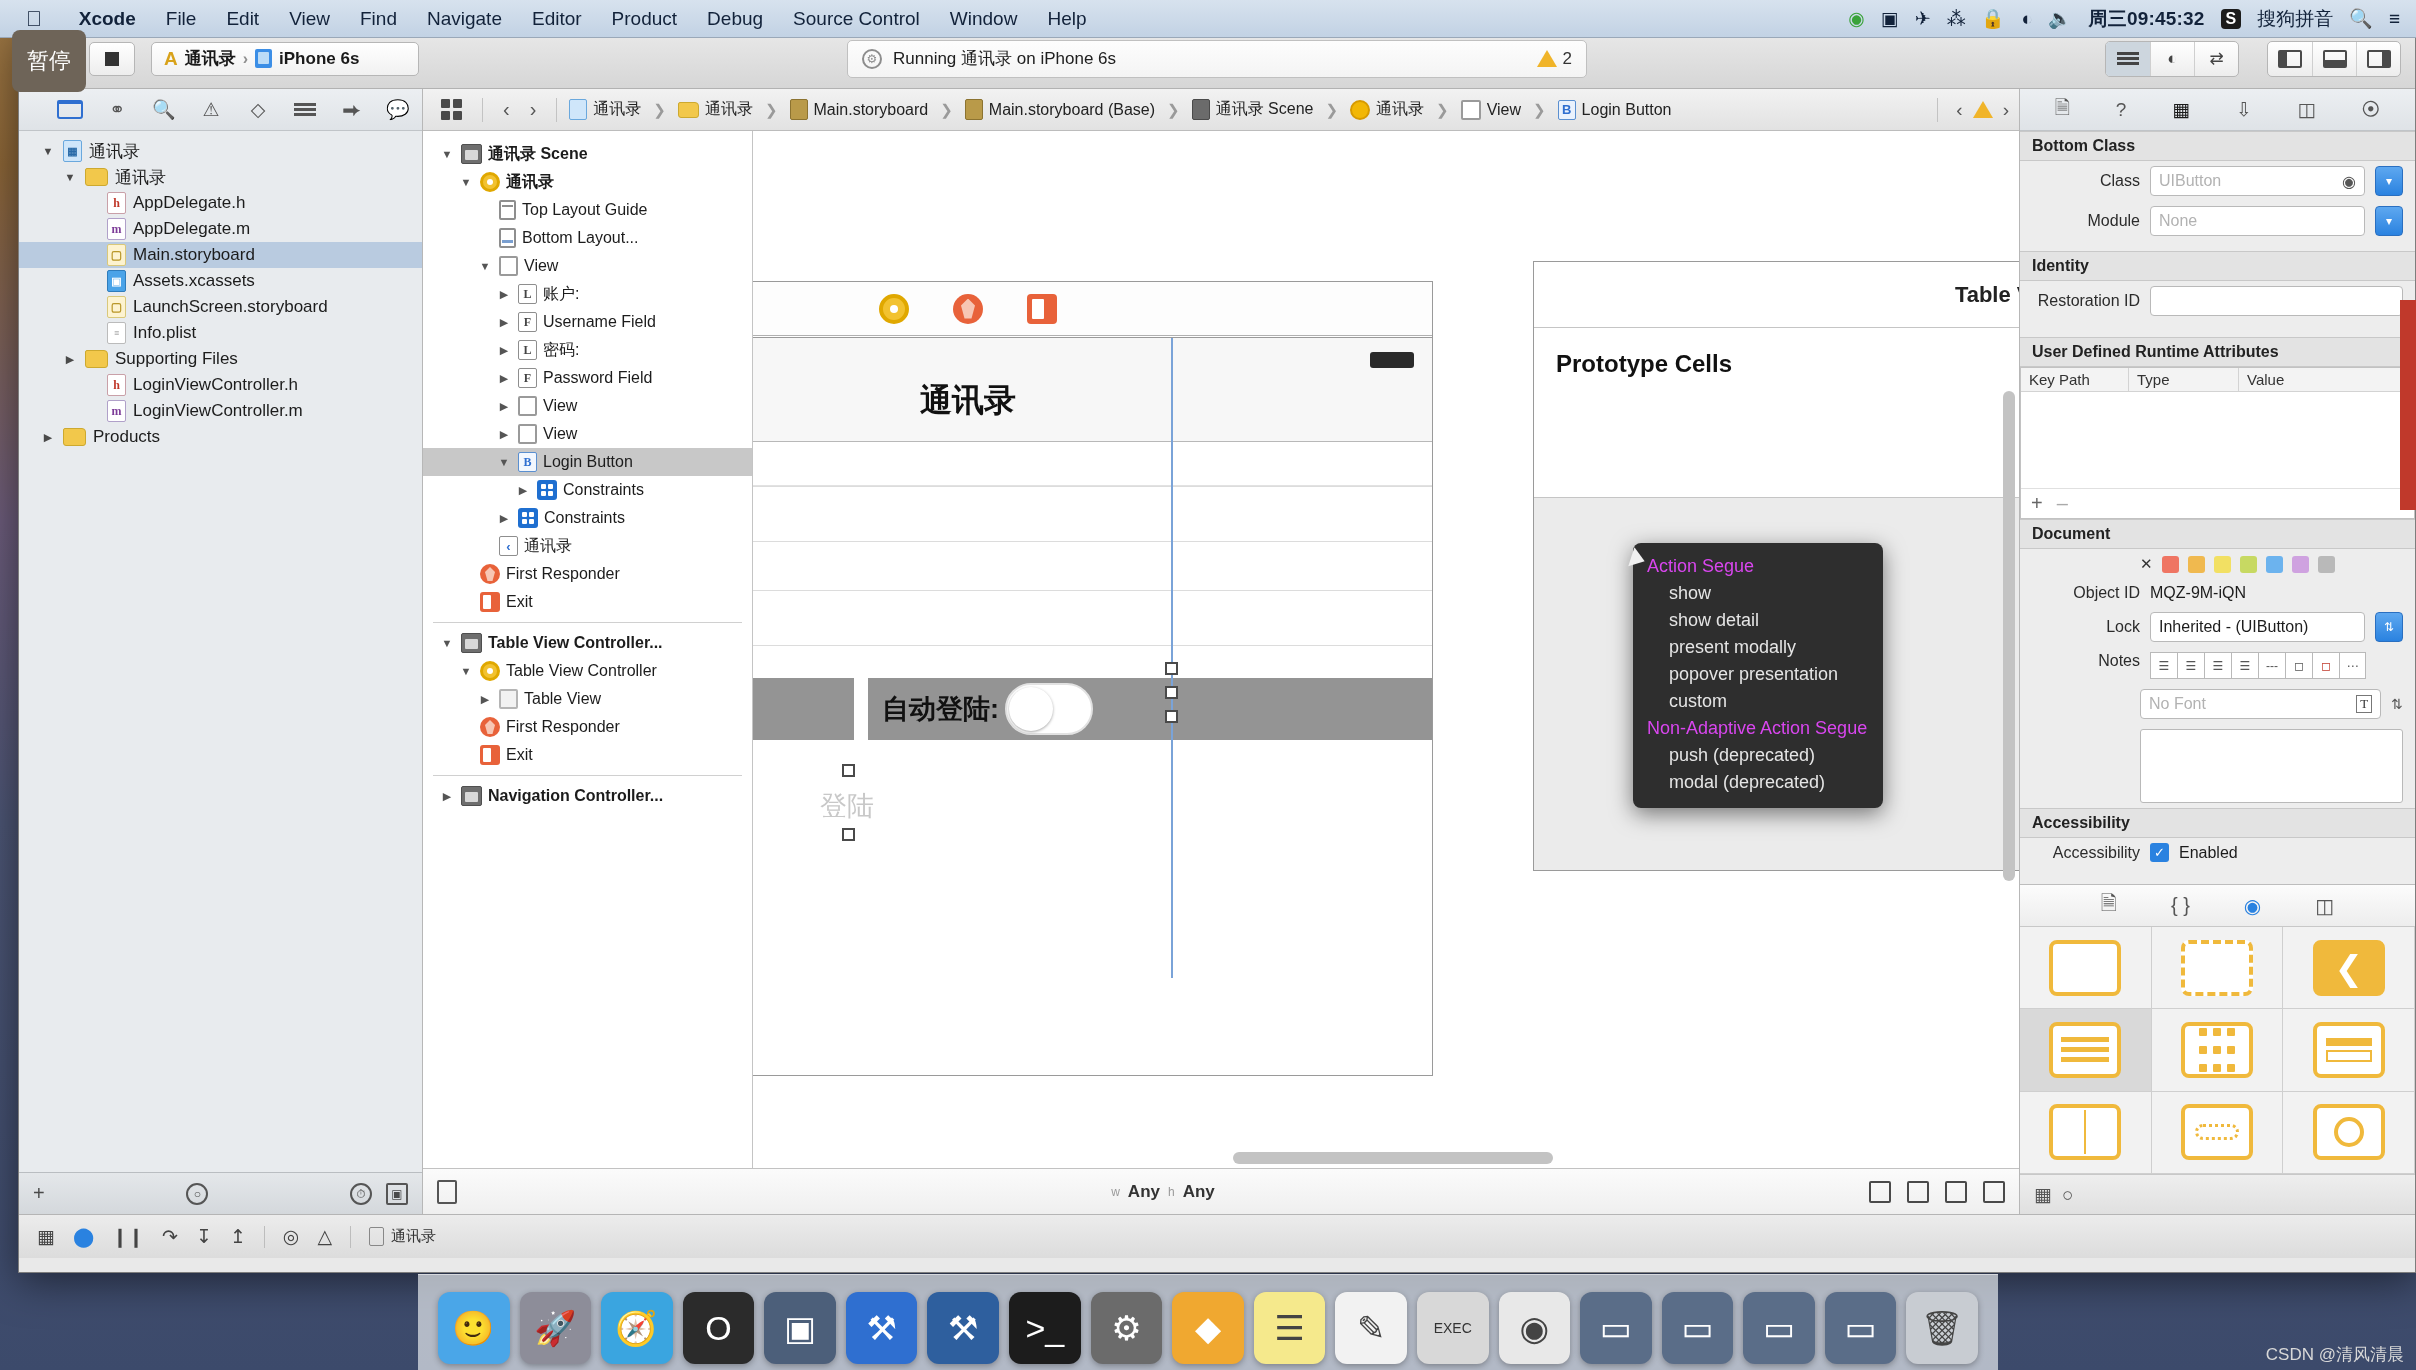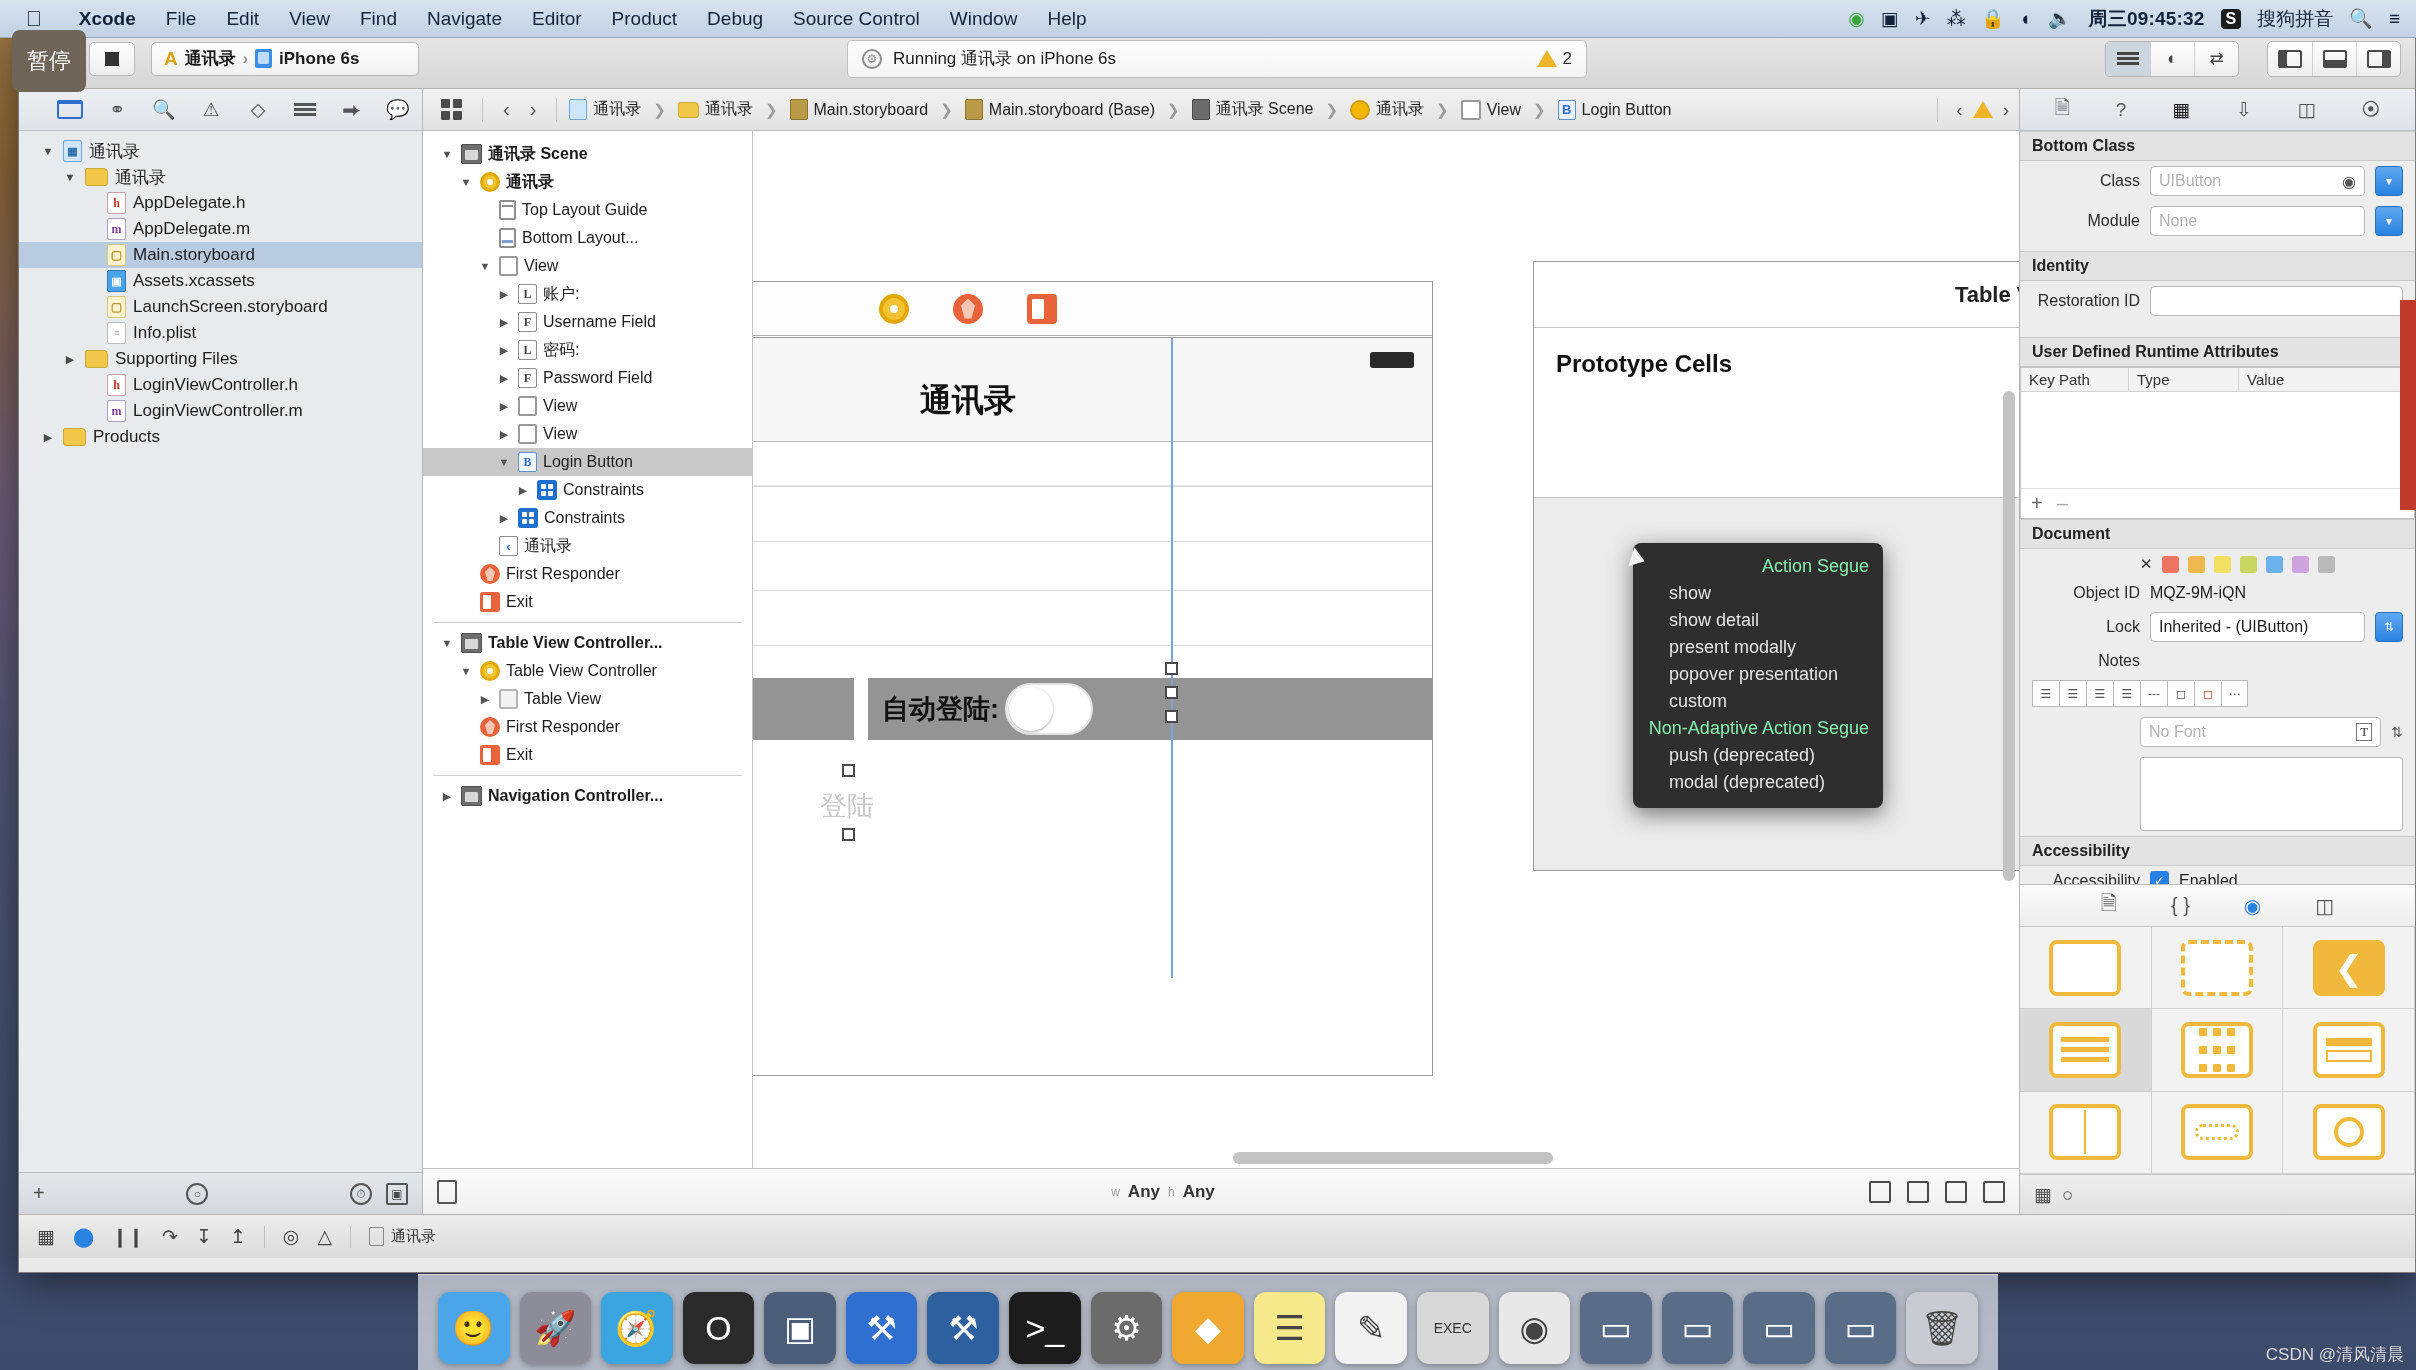--- a/index.html
+++ b/index.html
@@ -194,21 +194,21 @@
   .tvc-card{position:absolute;background:#fff;border:1px solid #9a9a9a;}
   .tvc-head{height:66px;background:#fff;border-bottom:1px solid #c5c5c5;display:flex;align-items:center;justify-content:flex-end;
      padding-right:20px;font-size:22px;font-weight:bold;color:#222;}
   .proto{height:170px;background:#fff;border-bottom:1px solid #c5c5c5;padding:22px;font-size:24px;font-weight:bold;color:#111;}
   .tvc-body{background:#ebebeb;}
   
   #ctxmenu{
     position:absolute;background:#2e2e2e;border-radius:8px;padding:10px 0 12px 0;
     box-shadow:0 6px 22px rgba(0,0,0,.5);font-size:18px;color:#e8e8e8;min-width:250px;z-index:40;
   }
-  #ctxmenu .hdr{padding:3px 14px;font-size:18px;color:#86efac;text-align:right;}
+  #ctxmenu .hdr{padding:3px 14px;font-size:18px;color:#d946ef;}
   #ctxmenu .it{padding:3px 14px 3px 36px;color:#e5e5e5;}
   .cursor{position:absolute;width:0;height:0;z-index:45;
      border-left:12px solid #fff;border-bottom:8px solid transparent;border-top:0 solid transparent;}
   
   #canvasbar{height:46px;background:linear-gradient(180deg,#fbfbfb,#efefef);border-top:1px solid #c2c2c2;
      display:flex;align-items:center;padding:0 14px;font-size:17px;color:#333;}
   #canvasbar .center{margin:0 auto;display:flex;align-items:center;gap:8px;}
   #canvasbar .sub{font-size:12px;color:#9a9a9a;}
   #canvasbar .rt{display:flex;align-items:center;gap:16px;}
   .sizeico{width:22px;height:22px;border:2px solid #4a4a4a;border-radius:2px;}
@@ -824,21 +824,21 @@
           <span class="flabel">Object ID</span>
           <span style="font-size:16px;color:#1c1c1c;">MQZ-9M-iQN</span>
         </div>
         <div class="frow">
           <span class="flabel">Lock</span>
           <span class="fin val">
             <span>Inherited - (UIButton)</span>
           </span>
           <span class="stepbtn">⇅</span>
         </div>
-        <div class="frow" style="align-items:flex-start;flex-direction:column;">
+        <div class="frow" style="align-items:flex-start;">
           <span class="flabel">Notes</span>
           <span class="notesrow">
             <span class="nbtn">☰</span>
             <span class="nbtn">☰</span>
             <span class="nbtn">☰</span>
             <span class="nbtn">☰</span>
             <span class="nbtn">---</span>
             <span class="nbtn">◻</span>
             <span class="nbtn" style="color:#c0392b;">◻</span>
             <span class="nbtn">⋯</span>

